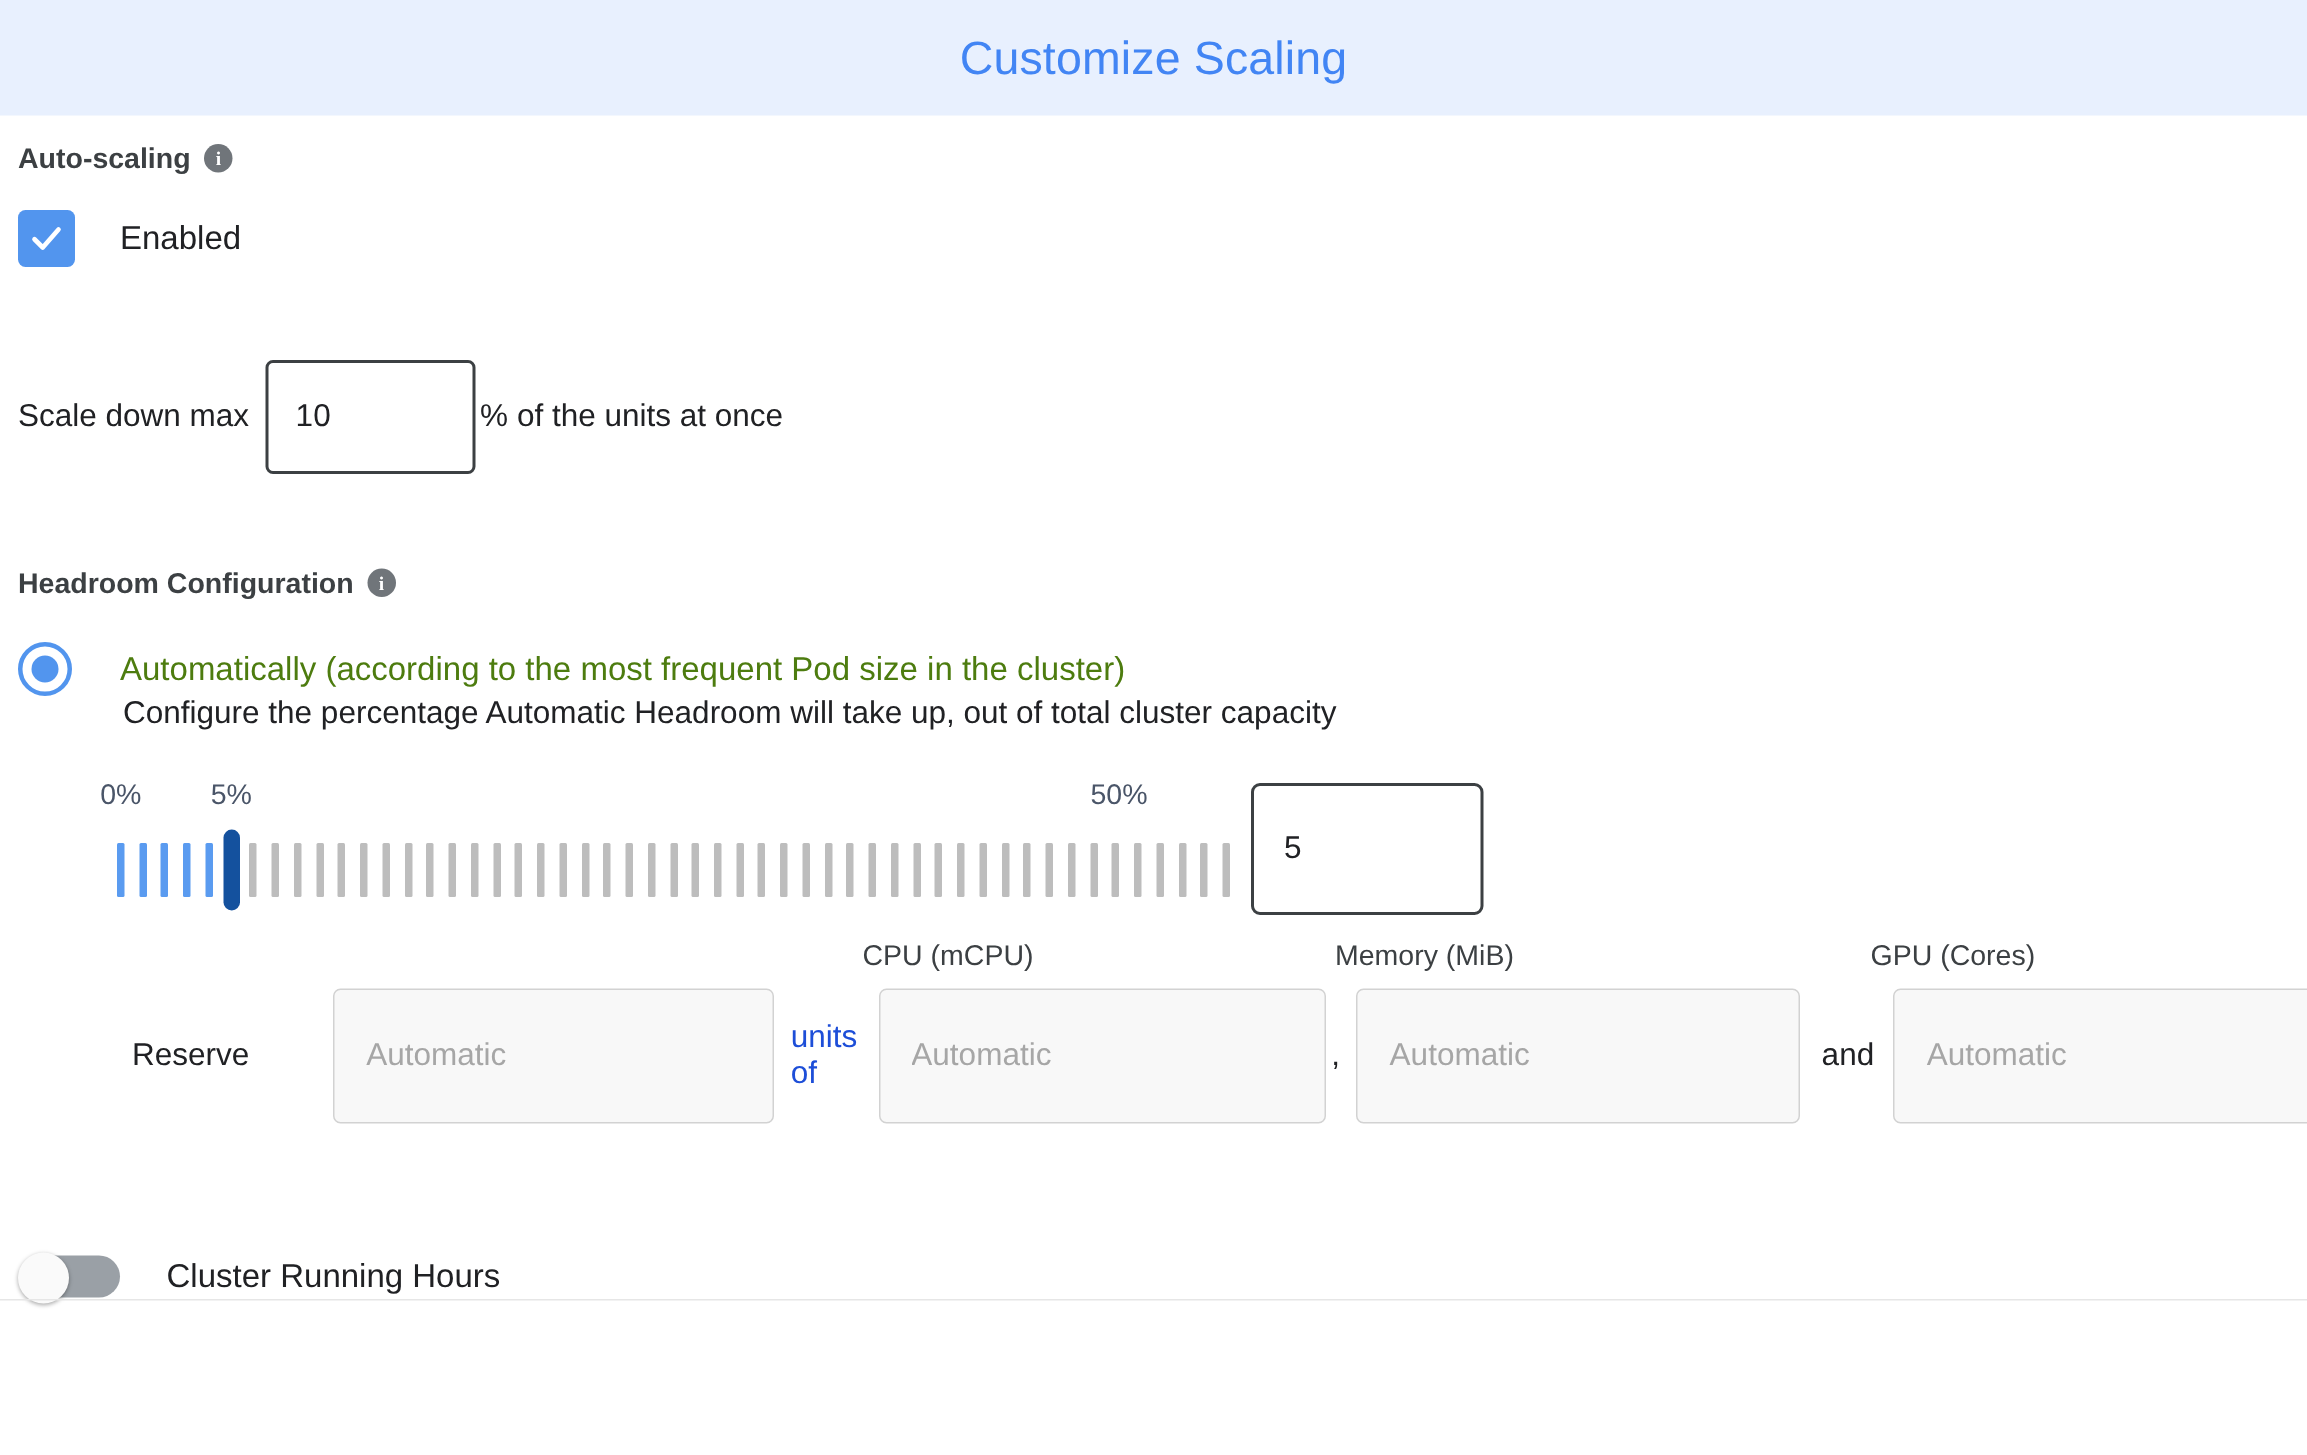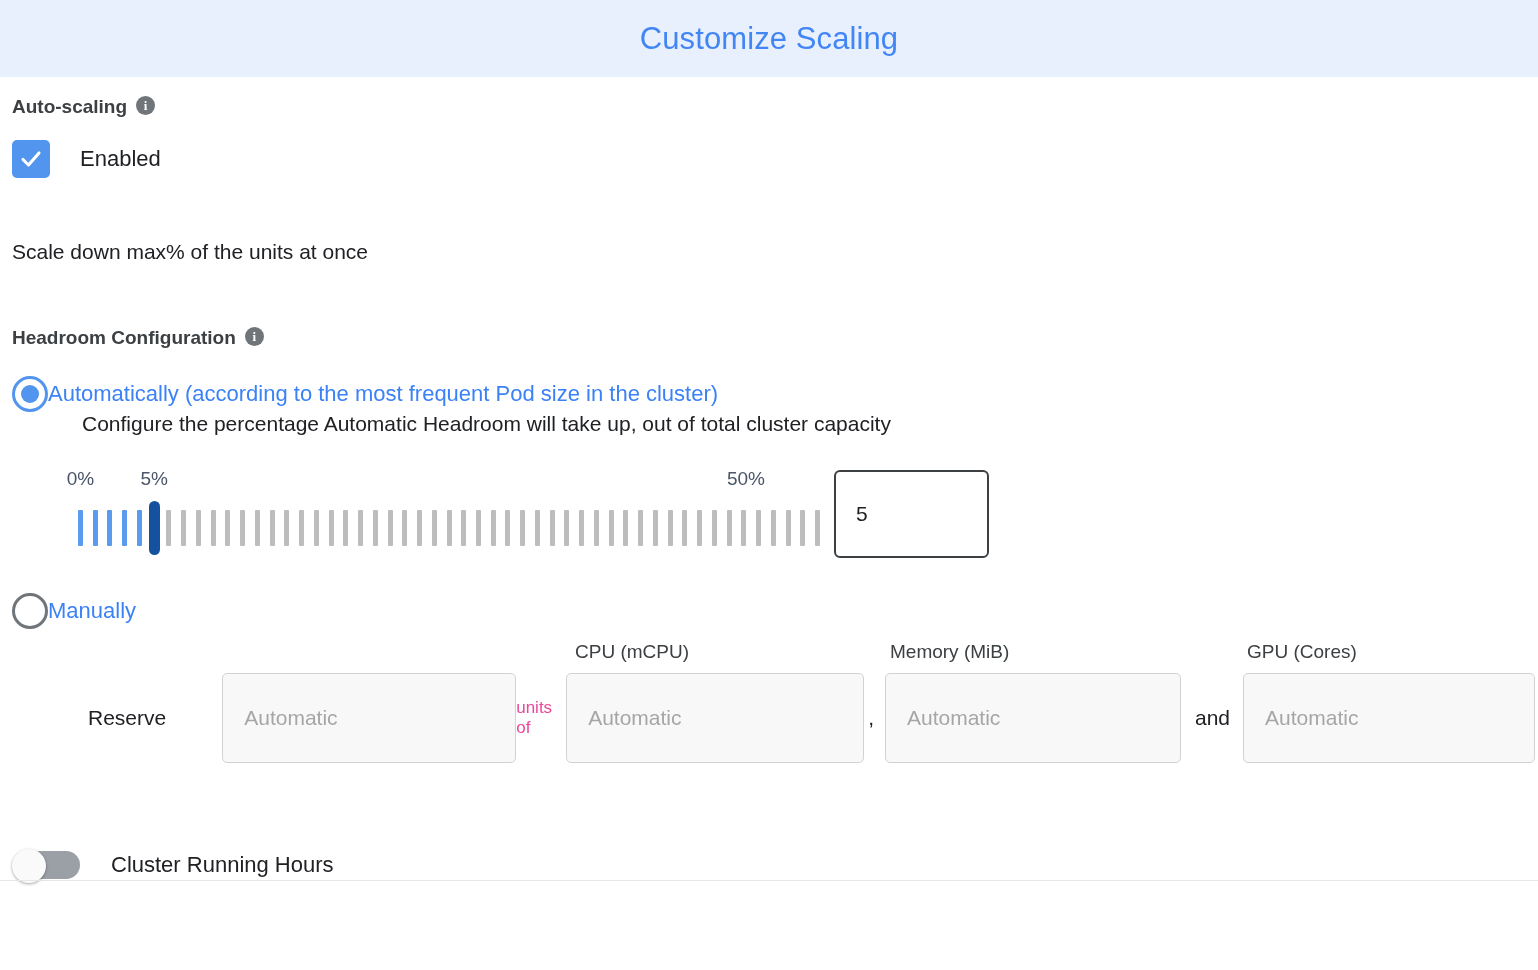--- a/index.html
+++ b/index.html
@@ -128,22 +128,23 @@
   }
   .radio .dot {
     width: 18px; height: 18px;
     border-radius: 50%;
     background: #5295ee;
   }
   .radio.off {
     border: 3px solid #70757a;
   }
   .radio-label {
+    margin-left: 32px;
     font-size: 22px;
-    color: #3b82f6;
+    color: #4d7c0f;
   }
   .radio-help {
     margin-left: 70px;
     font-size: 21px;
     color: #202124;
   }
 
   
   .slider-block {
     margin-top: 32px;
@@ -249,21 +250,21 @@
     outline: none;
   }
   .txt-input::placeholder { color: #a6a6a6; opacity: 1; }
 
   .w-units   { width: 294px; margin-left: 56px; }
   .w-cpu     { width: 298px; margin-left: 14px; }
   .w-mem     { width: 296px; margin-left: 11px; }
   .w-gpu     { width: 292px; margin-left: 13px; }
   .sep-comma { font-size: 21px; color: #202124; margin-left: 4px; }
   .sep-and   { font-size: 21px; color: #202124; margin-left: 14px; }
-  .units-of  { font-size: 17px; color: #ec4899; }
+  .units-of  { font-size: 21px; color: #1d4ed8; margin-left: 11px; }
 
   
   .toggle-row {
     display: flex;
     align-items: center;
     margin-top: 68px;
   }
   .toggle {
     position: relative;
     width: 68px;
@@ -318,20 +319,21 @@
     <span class="checkbox">
       <svg width="26" height="26" viewBox="0 0 26 26" aria-hidden="true">
         <path d="M5 13.5 L10.5 19 L21 7" fill="none" stroke="#ffffff" stroke-width="3.1" stroke-linecap="round" stroke-linejoin="round"></path>
       </svg>
     </span>
     <span class="checkbox-label">Enabled</span>
   </div>
 
   <div class="scale-row">
     <span class="scale-text">Scale down max</span>
+    <input class="num-input" type="text" value="10" style="">
     <span class="scale-text">% of the units at once</span>
   </div>
 
   <div class="section-label headroom-label">
     <span>Headroom Configuration</span>
     <span class="info-icon">i</span>
   </div>
 
   <div class="radio-row">
     <span class="radio">
@@ -399,24 +401,20 @@
           <div class="tick" style="left: 692.78px;"></div>
           <div class="tick" style="left: 707.52px;"></div>
           <div class="tick" style="left: 722.26px;"></div>
           <div class="tick" style="left: 737px;"></div>
           <div class="slider-thumb" id="slider-thumb" style="left: 70.7px;"></div>
       </div>
     </div>
     <input class="slider-value-input" type="text" value="5" style="">
   </div>
 
-  <div class="radio-row manually-row">
-    <span class="radio off"></span>
-    <span class="radio-label">Manually</span>
-  </div>
 
   <div class="reserve-block">
     <span class="field-header" style="left:563px;">CPU (mCPU)</span>
     <span class="field-header" style="left:878px;">Memory (MiB)</span>
     <span class="field-header" style="left:1235px;">GPU (Cores)</span>
 
     <div class="reserve-row">
       <span class="reserve-word" style="margin-left:76px;">Reserve</span>
       <input class="txt-input w-units" type="text" placeholder="Automatic" style="">
       <span class="units-of">units of</span>

